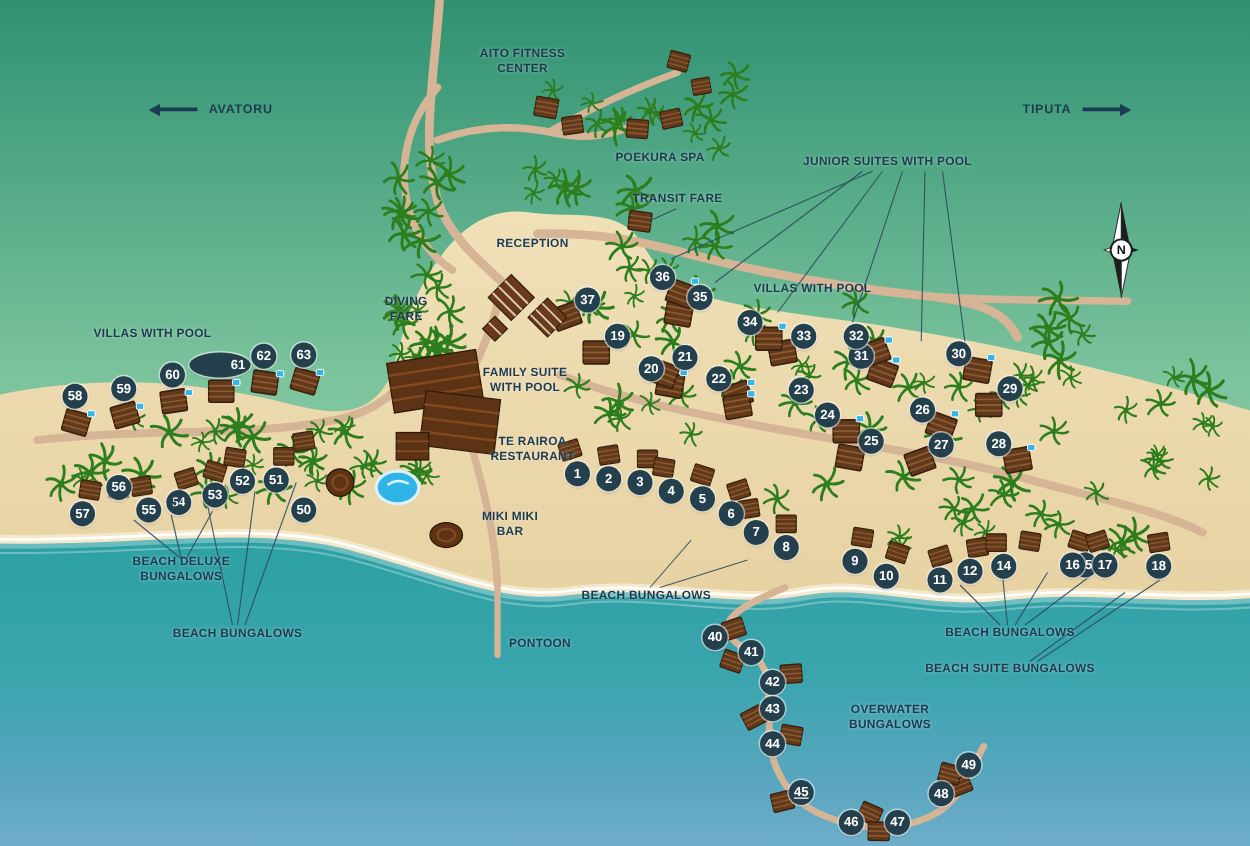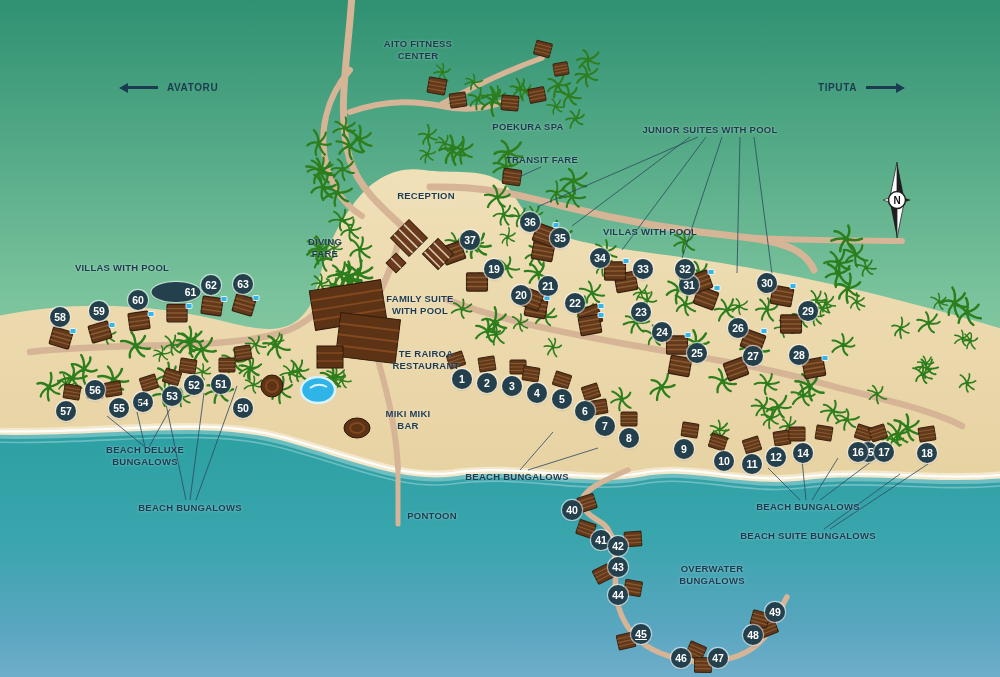--- a/index.html
+++ b/index.html
@@ -417,21 +417,21 @@
   <div class="layer" id="markers-layer">
       <div class="marker" style="left: 462px; top: 379px;">1</div>
       <div class="marker" style="left: 487px; top: 383px;">2</div>
       <div class="marker" style="left: 512px; top: 386px;">3</div>
       <div class="marker" style="left: 537px; top: 393px;">4</div>
       <div class="marker" style="left: 562px; top: 399px;">5</div>
       <div class="marker" style="left: 585px; top: 411px;">6</div>
       <div class="marker" style="left: 605px; top: 426px;">7</div>
       <div class="marker" style="left: 629px; top: 438px;">8</div>
       <div class="marker" style="left: 684px; top: 449px;">9</div>
-      <div class="marker" style="left: 724px; top: 461px; text-align: center;">10</div>
+      <div class="marker" style="left: 709px; top: 461px; text-align: center;">10</div>
       <div class="marker" style="left: 752px; top: 464px;">11</div>
       <div class="marker" style="left: 776px; top: 457px;">12</div>
       <div class="marker" style="left: 803px; top: 453px;">14</div>
       <div class="marker" style="left: 824px; top: 452px; margin-left: 44px;">15</div>
       <div class="marker" style="left: 858px; top: 452px;">16</div>
       <div class="marker" style="left: 884px; top: 452px;">17</div>
       <div class="marker" style="left: 927px; top: 453px;">18</div>
       <div class="marker" style="left: 494px; top: 269px;">19</div>
       <div class="marker" style="left: 521px; top: 295px;">20</div>
       <div class="marker" style="left: 548px; top: 286px;">21</div>
@@ -445,21 +445,21 @@
       <div class="marker" style="left: 808px; top: 311px;">29</div>
       <div class="marker" style="left: 767px; top: 283px;">30</div>
       <div class="marker" style="left: 689px; top: 285px;">31</div>
       <div class="marker" style="left: 685px; top: 269px;">32</div>
       <div class="marker" style="left: 643px; top: 269px;">33</div>
       <div class="marker" style="left: 600px; top: 258px;">34</div>
       <div class="marker" style="left: 560px; top: 238px;">35</div>
       <div class="marker" style="left: 530px; top: 222px;">36</div>
       <div class="marker" style="left: 470px; top: 240px;">37</div>
       <div class="marker" style="left: 572px; top: 510px;">40</div>
-      <div class="marker" style="left: 601px; top: 522px; margin-top: 18px;">41</div>
+      <div class="marker" style="left: 601px; top: 522px;">41</div>
       <div class="marker" style="left: 618px; top: 546px;">42</div>
       <div class="marker" style="left: 618px; top: 567px;">43</div>
       <div class="marker" style="left: 618px; top: 595px;">44</div>
       <div class="marker" style="left: 641px; top: 634px; text-decoration: underline;">45</div>
       <div class="marker" style="left: 681px; top: 658px;">46</div>
       <div class="marker" style="left: 718px; top: 658px;">47</div>
       <div class="marker" style="left: 753px; top: 635px;">48</div>
       <div class="marker" style="left: 775px; top: 612px;">49</div>
       <div class="marker" style="left: 243px; top: 372px; margin-top: 36px;">50</div>
       <div class="marker" style="left: 221px; top: 384px;">51</div>

